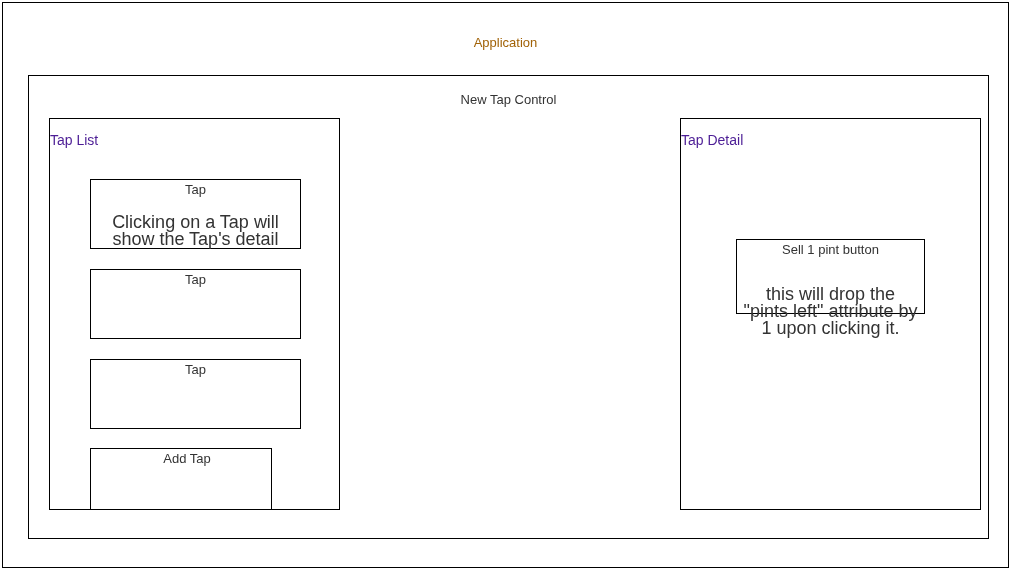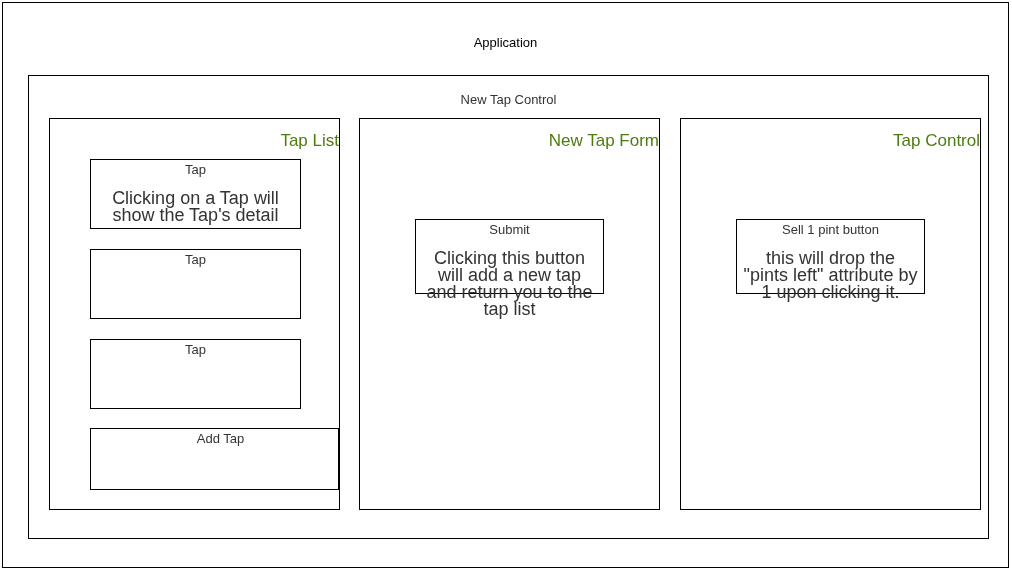--- a/index.html
+++ b/index.html
@@ -32,21 +32,21 @@
   }
 
   .app-title {
     position: absolute;
     left: 0;
     top: 30px;
     width: 100%;
     text-align: center;
     font-size: 13px;
     line-height: 20px;
-    color: #000000;
+    color: #a16207;
   }
 
   
   .control-frame {
     position: absolute;
     left: 25px;
     top: 72px;
     width: 961px;
     height: 464px;
     border: 1px solid #000000;
@@ -76,36 +76,37 @@
   }
   .panel-tap-list   { left: 20px;  width: 291px; }
   .panel-new-form   { left: 330px; width: 301px; }
   .panel-tap-detail { left: 651px; width: 301px; }
 
   .panel-title {
     position: absolute;
     left: 0;
     top: 12px;
     width: 100%;
-    text-align: right;
-    font-size: 17px;
+    text-align: left;
+    font-size: 14px;
     line-height: 19px;
-    color: #4d7c0f;
+    color: #4c1d95;
   }
 
   
   .card {
     position: absolute;
     border: 1px solid #000000;
     box-sizing: border-box;
     background: #ffffff;
     display: flex;
     flex-direction: column;
     align-items: center;
-    justify-content: flex-start;
+    justify-content: space-between;
+    margin-top: 20px;
   }
   .card-title {
     font-size: 13px;
     line-height: 19px;
     text-align: center;
     color: #333333;
   }
   .card-desc {
     font-size: 18px;
     line-height: 17px;
@@ -113,25 +114,25 @@
     color: #333333;
     padding: 0 6px;
     box-sizing: border-box;
   }
   .card-title + .card-desc { margin-top: 11px; }
 
   
   .card-tap-1   { left: 40px; top: 40px;  width: 211px; height: 70px; }
   .card-tap-2   { left: 40px; top: 130px; width: 211px; height: 70px; }
   .card-tap-3   { left: 40px; top: 220px; width: 211px; height: 70px; }
-  .card-add-tap { left: 40px; top: 309px; width: 249px; height: 62px; padding-left: 12px; }
+  .card-add-tap { left: 40px; top: 309px; width: 182px; height: 62px; padding-left: 12px; }
 
   
   .card-submit { left: 55px; top: 100px; width: 189px; height: 75px; }
-  .card-sell   { left: 55px; top: 100px; width: 189px; height: 75px; }
+  .card-sell   { left: 55px; top: 100px; width: 189px; height: 75px; gap: 16px; }
 </style>
 </head>
 <body>
 
 <div id="screen">
 
   <div class="app-frame">
 
     <div class="app-title">Application</div>
 
@@ -153,31 +154,23 @@
 
         <div class="card card-tap-3">
           <div class="card-title">Tap</div>
         </div>
 
         <div class="card card-add-tap">
           <div class="card-title">Add Tap</div>
         </div>
       </div>
 
-      <div class="panel panel-new-form">
-        <div class="panel-title">New Tap Form</div>
-
-        <div class="card card-submit">
-          <div class="card-title">Submit</div>
-          <div class="card-desc">Clicking this button will add a new tap and return you to the tap list</div>
-        </div>
-      </div>
 
       <div class="panel panel-tap-detail">
-        <div class="panel-title">Tap Control</div>
+        <div class="panel-title">Tap Detail</div>
 
         <div class="card card-sell">
           <div class="card-title">Sell 1 pint button</div>
           <div class="card-desc">this will drop the "pints left" attribute by 1 upon clicking it.</div>
         </div>
       </div>
 
     </div>
   </div>
 </div>

